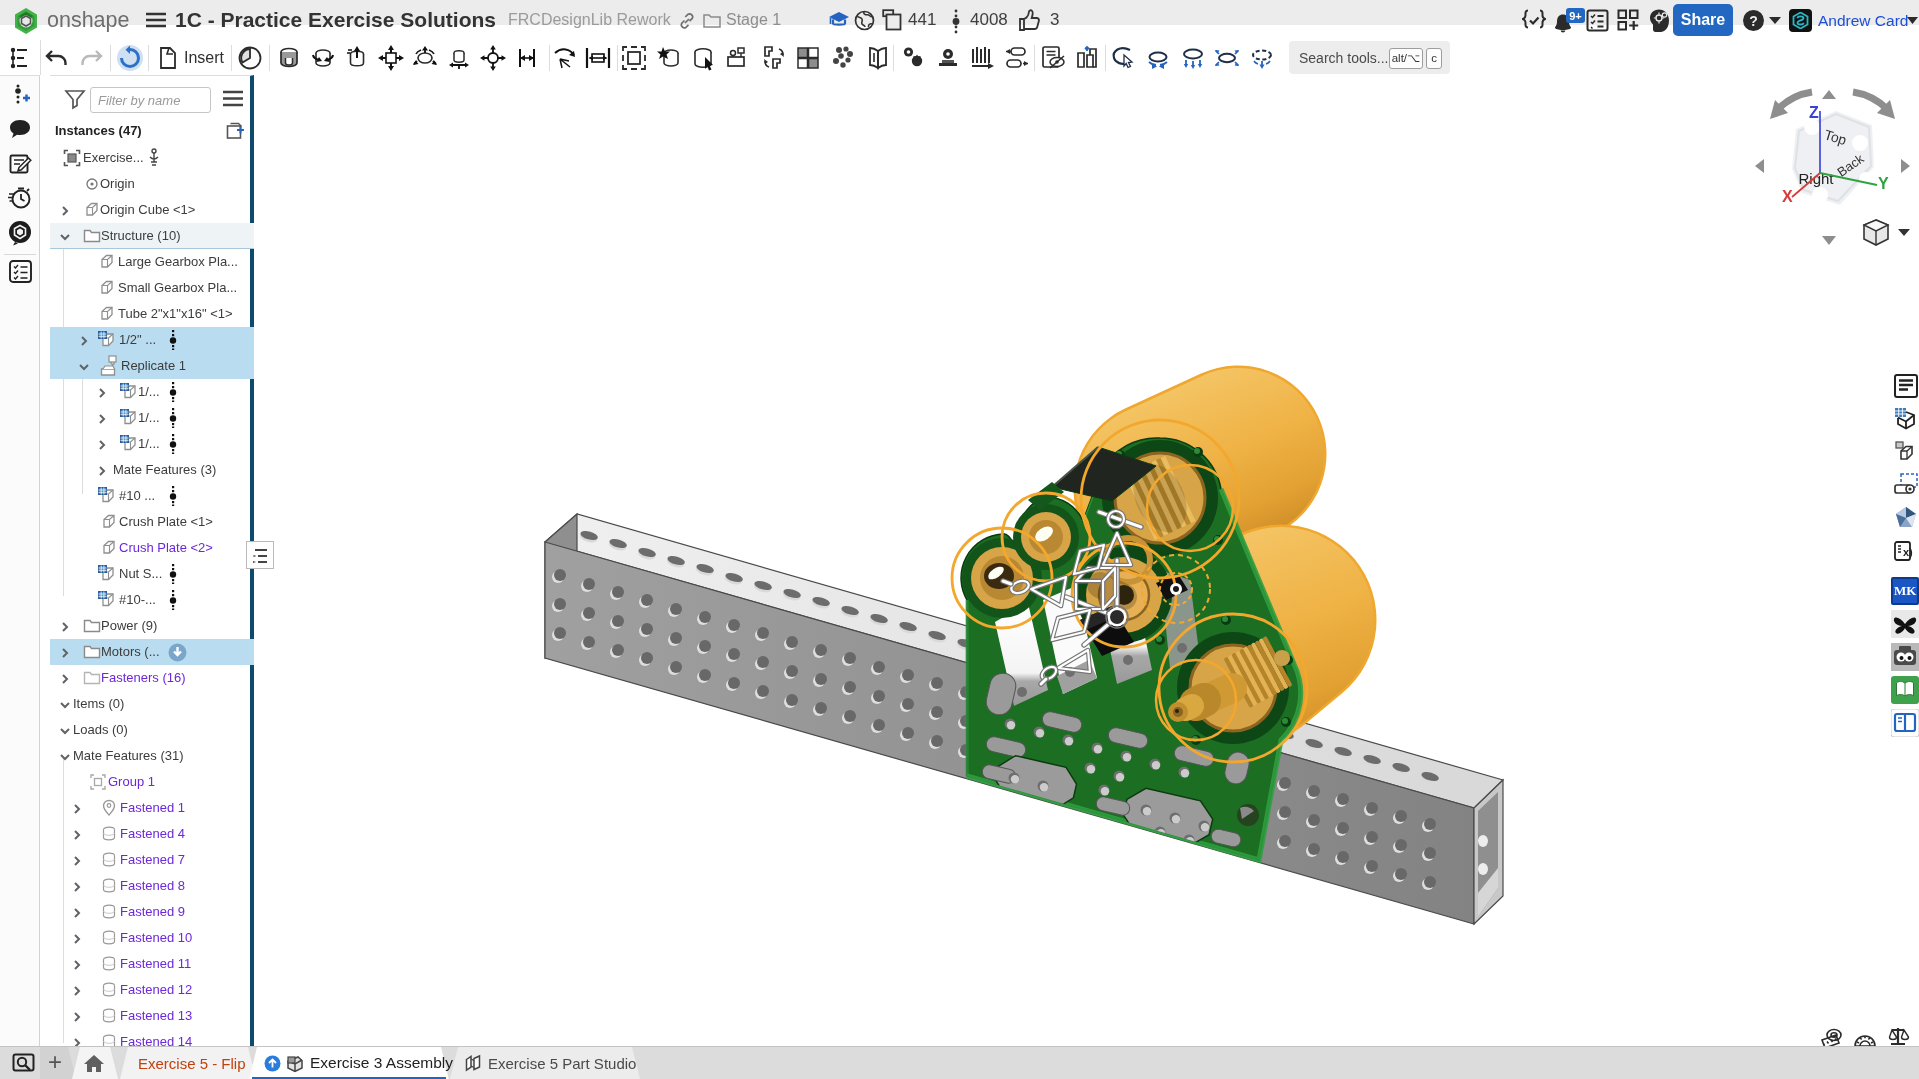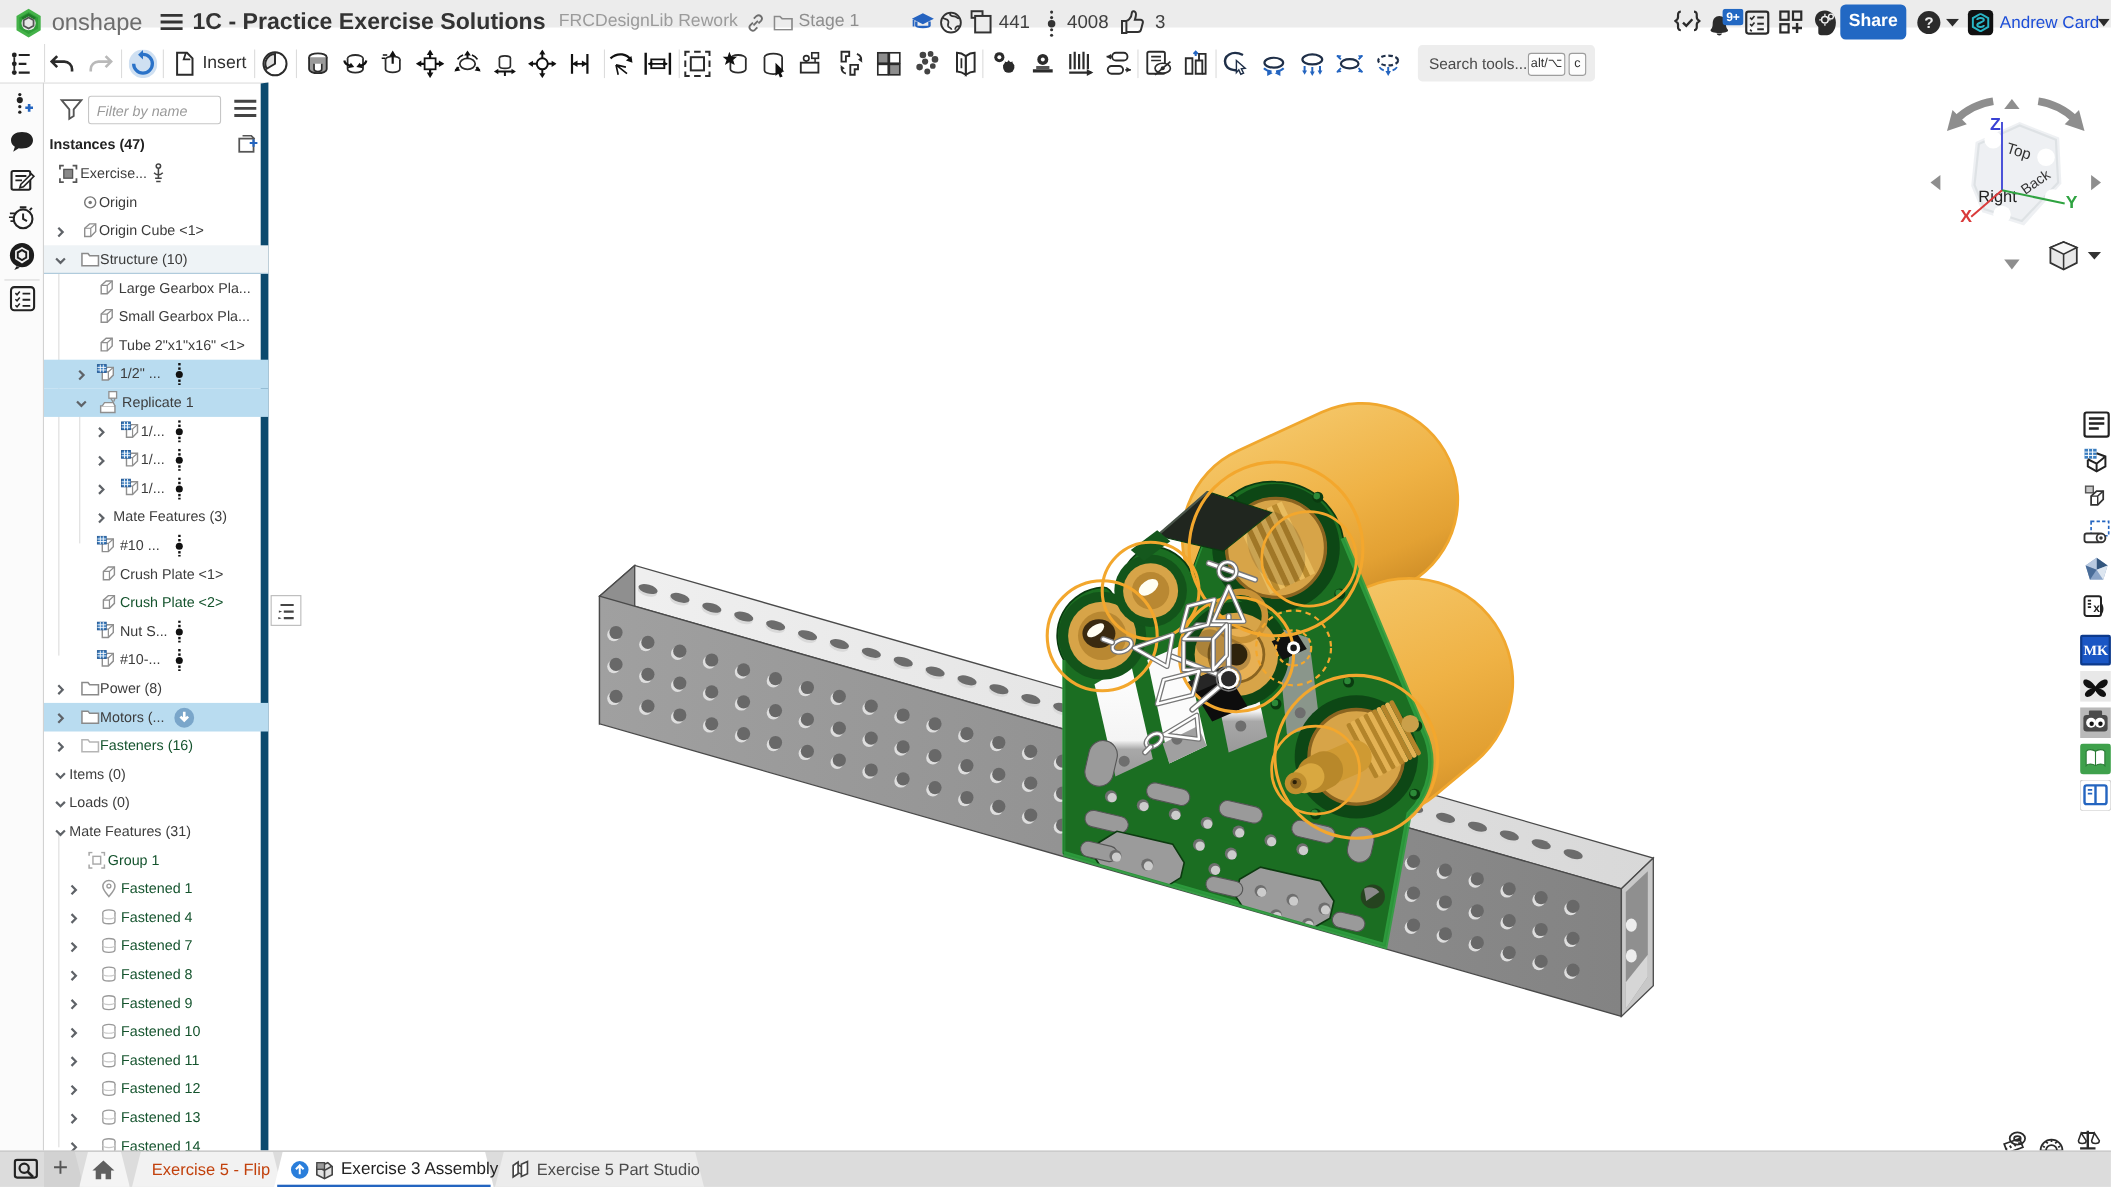--- a/index.html
+++ b/index.html
@@ -1,27 +1,27 @@
 <!DOCTYPE html>
 <html><head>
 <meta charset="utf-8">
 <style>
 *{margin:0;padding:0;box-sizing:border-box}
 html,body{width:1919px;height:1079px;overflow:hidden;background:#fff;font-family:"Liberation Sans",sans-serif}
 .abs{position:absolute}
 #header{position:absolute;left:0;top:0;width:1919px;height:25px;background:#ececec}
 #toolbar{position:absolute;left:0;top:40px;width:1919px;height:35px;background:#fff}
 #lstrip{position:absolute;left:0;top:75px;width:40px;height:971px;background:#fbfbfb;border-right:1px solid #d2d2d2;border-top:1px solid #ddd}
-#panel{position:absolute;left:40px;top:75px;width:204px;height:971px;background:#fff;border-right:7px solid #0c4a6e;border-top:1px solid #ddd}
+#panel{position:absolute;left:50px;top:75px;width:204px;height:971px;background:#fff;border-right:4px solid #0c4a6e;border-top:1px solid #ddd}
 #tabbar{position:absolute;left:0;top:1046px;width:1919px;height:33px;background:#dcdcdc;border-top:1px solid #c3c3c3}
 .sep{position:absolute;top:5px;width:1px;height:26px;background:#dcdcdc}
 .ticon{position:absolute;top:5px;width:26px;height:26px}
 .row{position:absolute;left:0;width:204px;height:26px}
 .rtxt{position:absolute;top:5px;font-size:13px;color:#3c3c3c;white-space:nowrap}
-.gray .rtxt{color:#14532d}
+.gray .rtxt{color:#6d28d9}
 .sel{background:#b9dcf0}
 .structrow{background:#eef3f6;border-bottom:1px solid #a9c7da}
 .exp{position:absolute;top:8px}
 .ric{position:absolute;top:4px}
 </style>
 </head>
 <body>
 <div id="header">
   <svg class="abs" style="left:12px;top:7px" width="28" height="28" viewBox="0 0 28 28">
     <polygon points="14,1 25,7.5 25,20.5 14,27 3,20.5 3,7.5" fill="#44b249"></polygon>
@@ -615,21 +615,21 @@
         <rect x="4" y="18.5" width="2.2" height="2.2" fill="#111"></rect>
       </svg>
     </div>
   <div class="row " style="top:537px">
       <svg class="exp" style="left:9px" width="12" height="12" viewBox="0 0 12 12">
         <path d="M4 2 l4 4 -4 4" fill="none" stroke="#5f6368" stroke-width="2"></path>
       </svg>
       <svg class="ric" style="left:33px" width="18" height="18" viewBox="0 0 18 18">
         <path d="M1.5 3.5 h5.5 l1.5 2 h8 v9 h-15 z" fill="#fff" stroke="#8a8a8a" stroke-width="1.4"></path>
       </svg>
-      <span class="rtxt" style="left:51px">Power (8)</span>
+      <span class="rtxt" style="left:51px">Power (9)</span>
     </div>
   <div class="row sel" style="top:563px">
       <svg class="exp" style="left:9px" width="12" height="12" viewBox="0 0 12 12">
         <path d="M4 2 l4 4 -4 4" fill="none" stroke="#5f6368" stroke-width="2"></path>
       </svg>
       <svg class="ric" style="left:33px" width="18" height="18" viewBox="0 0 18 18">
         <path d="M1.5 3.5 h5.5 l1.5 2 h8 v9 h-15 z" fill="#fff" stroke="#8a8a8a" stroke-width="1.4"></path>
       </svg>
       <span class="rtxt" style="left:51px">Motors (...</span>
       <svg class="ric" style="left:118px;top:4px" width="19" height="19" viewBox="0 0 19 19">

